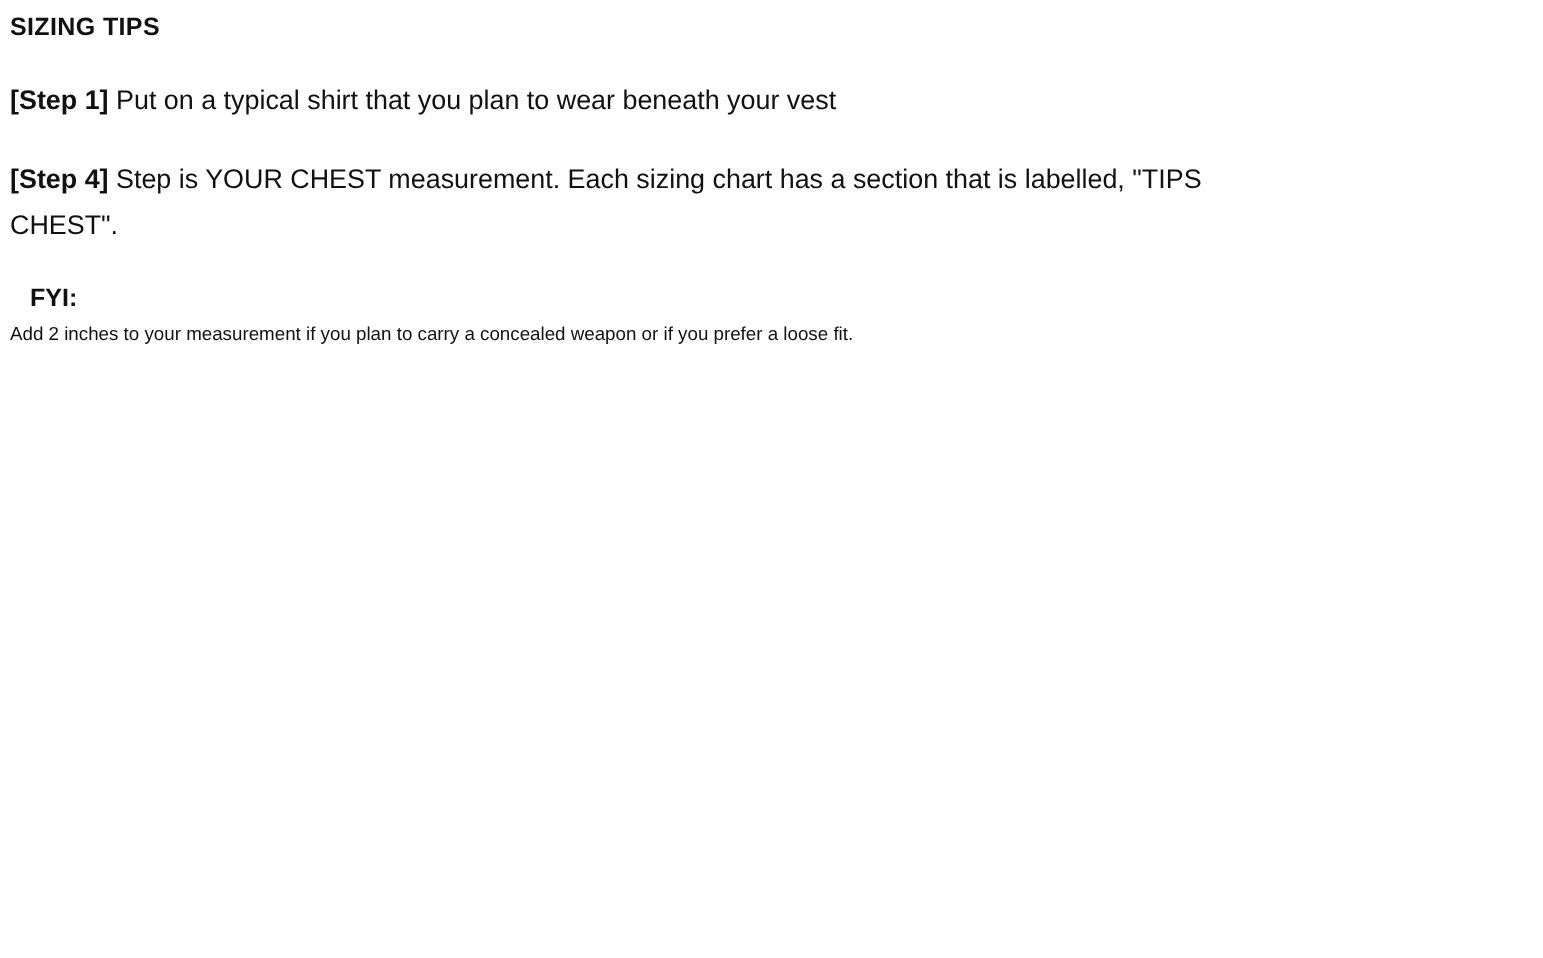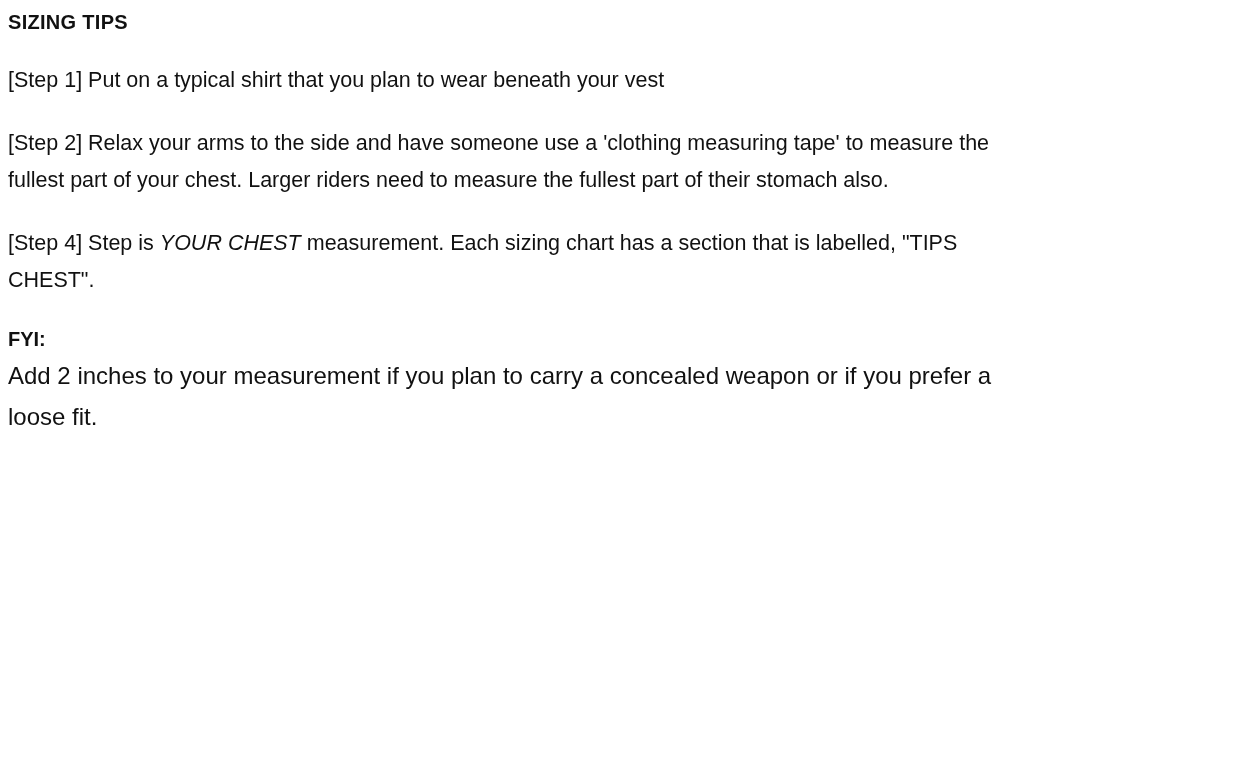--- a/index.html
+++ b/index.html
@@ -30,52 +30,48 @@
     font-size: 21.5px;
     font-weight: 400;
     line-height: 1.72;
     margin: 0 0 26px 0;
     max-width: 1175px;
   }
   .para.italic {
     font-style: italic;
   }
   .step-tag {
-    font-weight: normal;
+    font-weight: bold;
   }
   .ital {
-    font-style: italic;
   }
   .fyi-heading {
     font-size: 20px;
     font-weight: bold;
     line-height: 1.4;
-    margin: 0 0 2px 0;
+    margin: 0 0 2px 16px;
   }
   .fyi-body {
-    font-size: 24px;
+    font-size: 15px;
     line-height: 1.72;
     margin: 0;
     max-width: 1175px;
   }
 </style>
 </head>
 <body>
 
 <div class="page">
 
   <h1 class="heading">SIZING TIPS</h1>
 
   <p class="para">
     <span class="step-tag">[Step 1]</span><span> Put on a typical shirt that you plan to wear beneath your vest</span>
   </p>
 
-  <p class="para">
-    <span class="step-tag">[Step 2]</span><span> Relax your arms to the side and have someone use a 'clothing measuring tape' to measure the fullest part of your chest. Larger riders need to measure the fullest part of their stomach also.</span>
-  </p>
 
 
   <p class="para">
     <span class="step-tag">[Step 4]</span><span> Step is </span><span class="ital">YOUR CHEST</span><span> measurement. Each sizing chart has a section that is labelled, "TIPS CHEST".</span>
   </p>
 
   <div>
     <p class="fyi-heading">FYI:</p>
     <p class="fyi-body">Add 2 inches to your measurement if you plan to carry a concealed weapon or if you prefer a loose fit.</p>
   </div>

